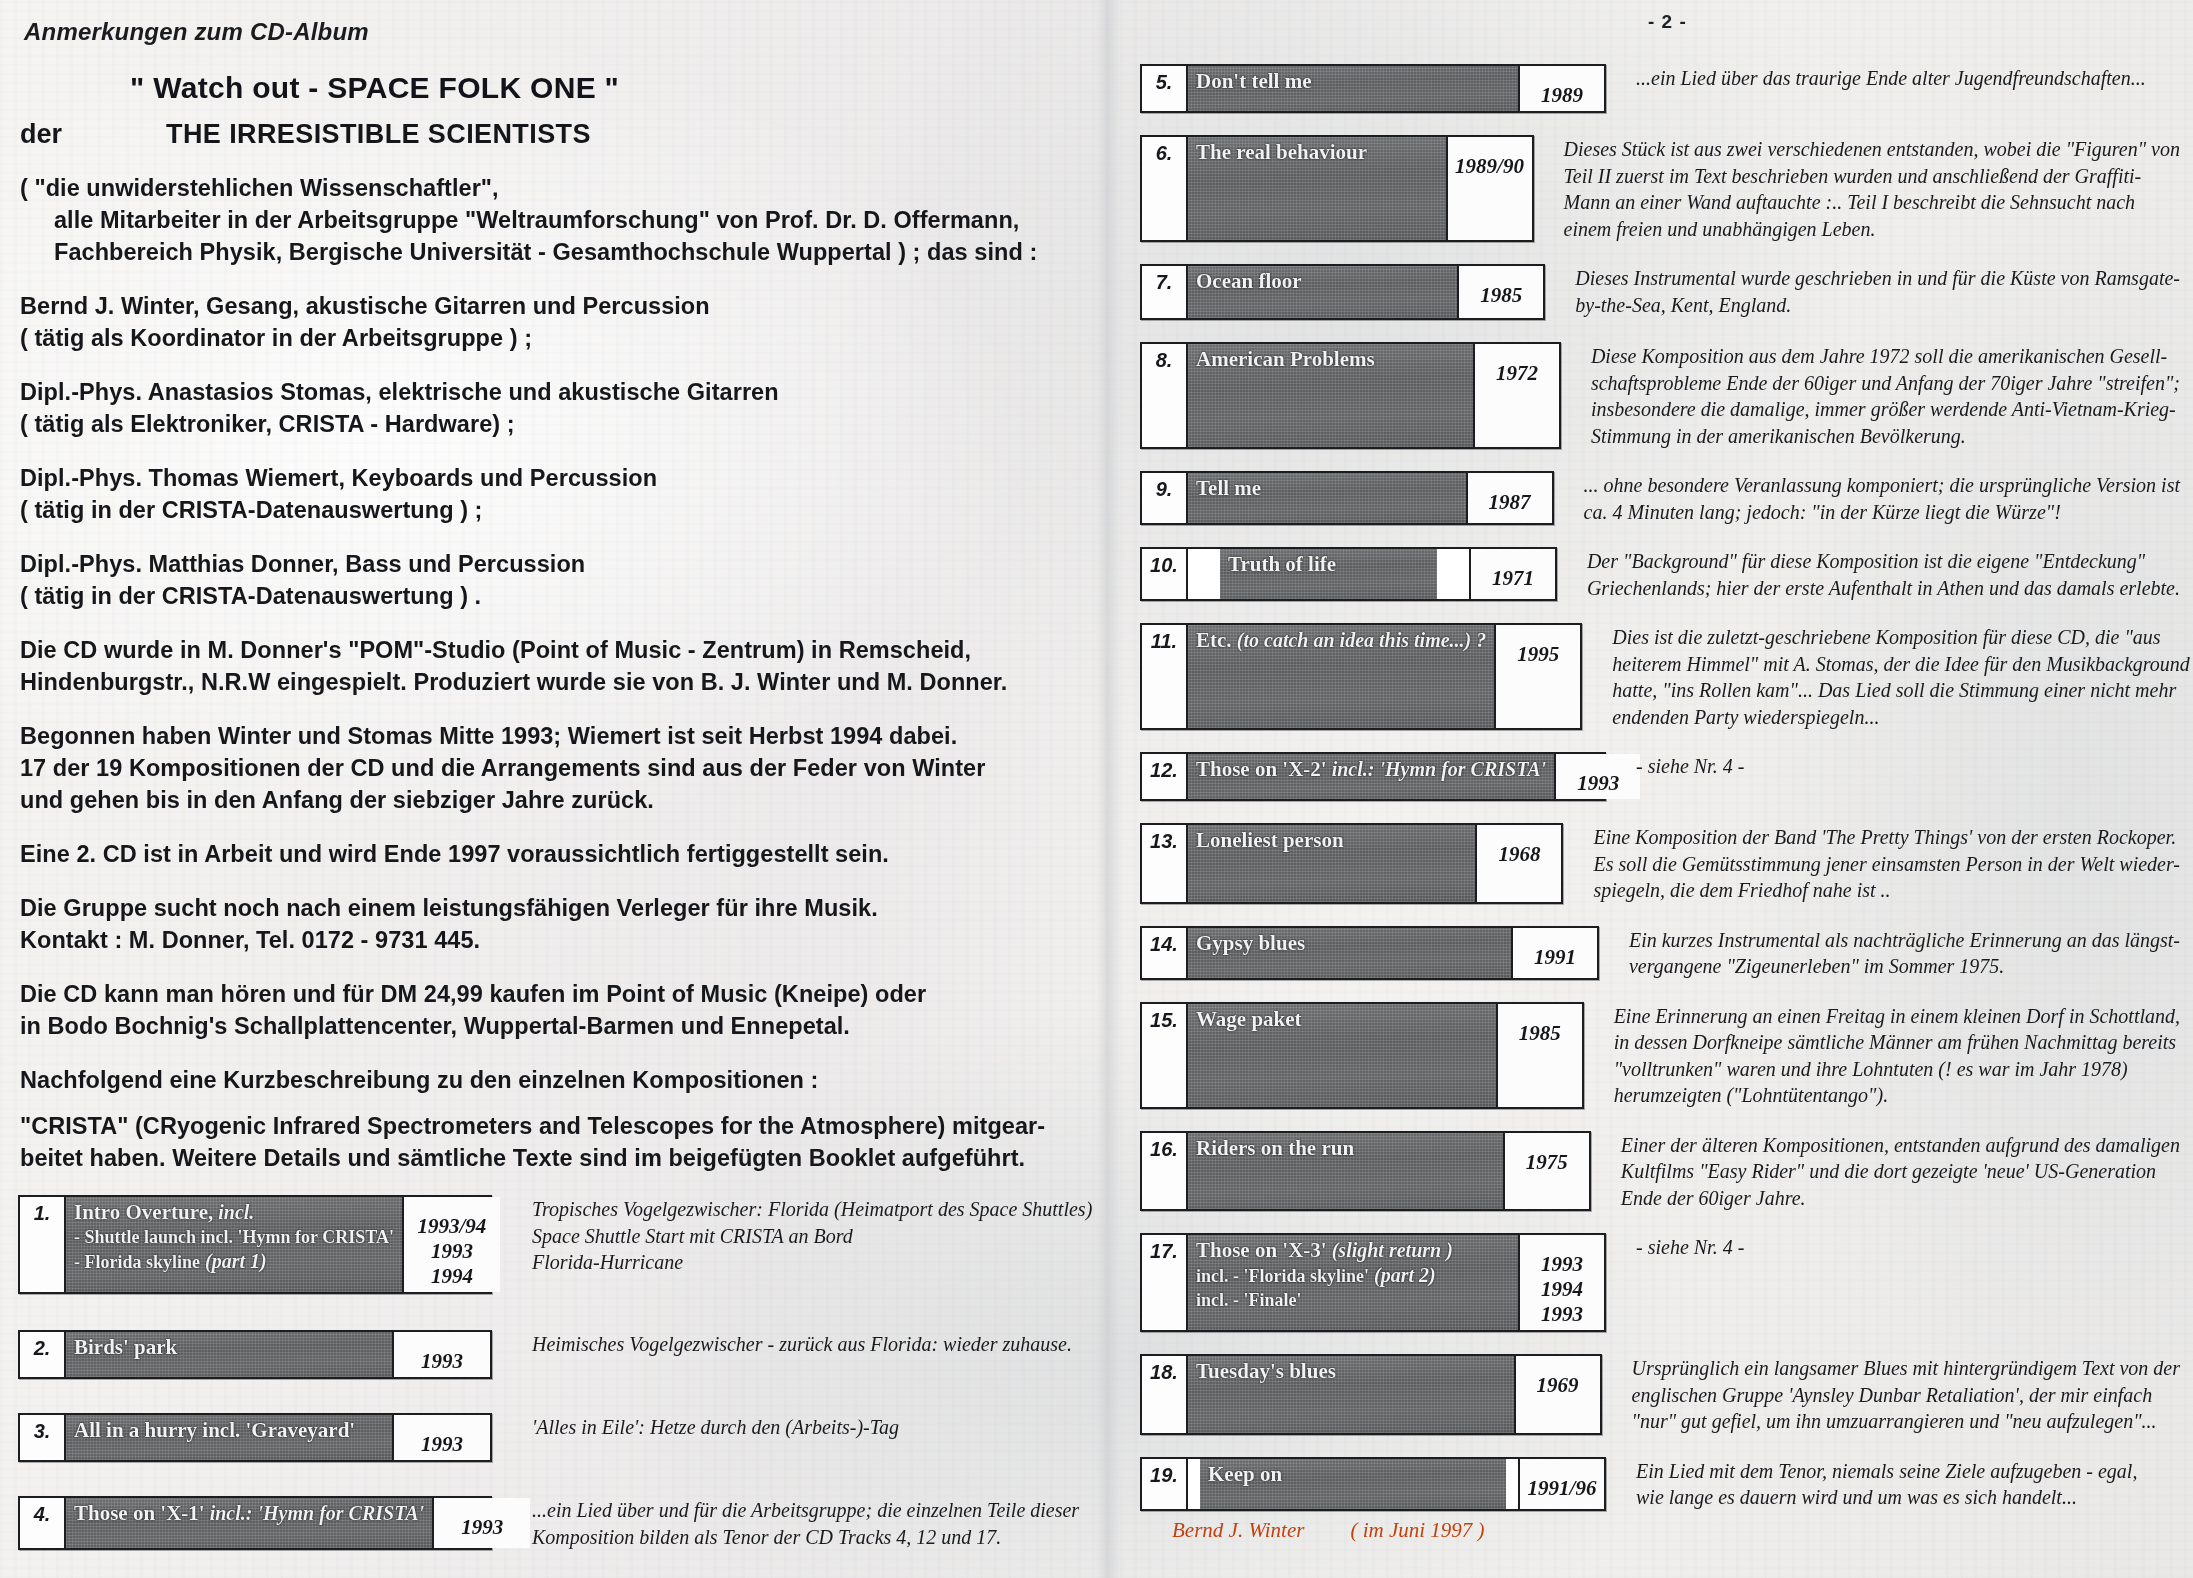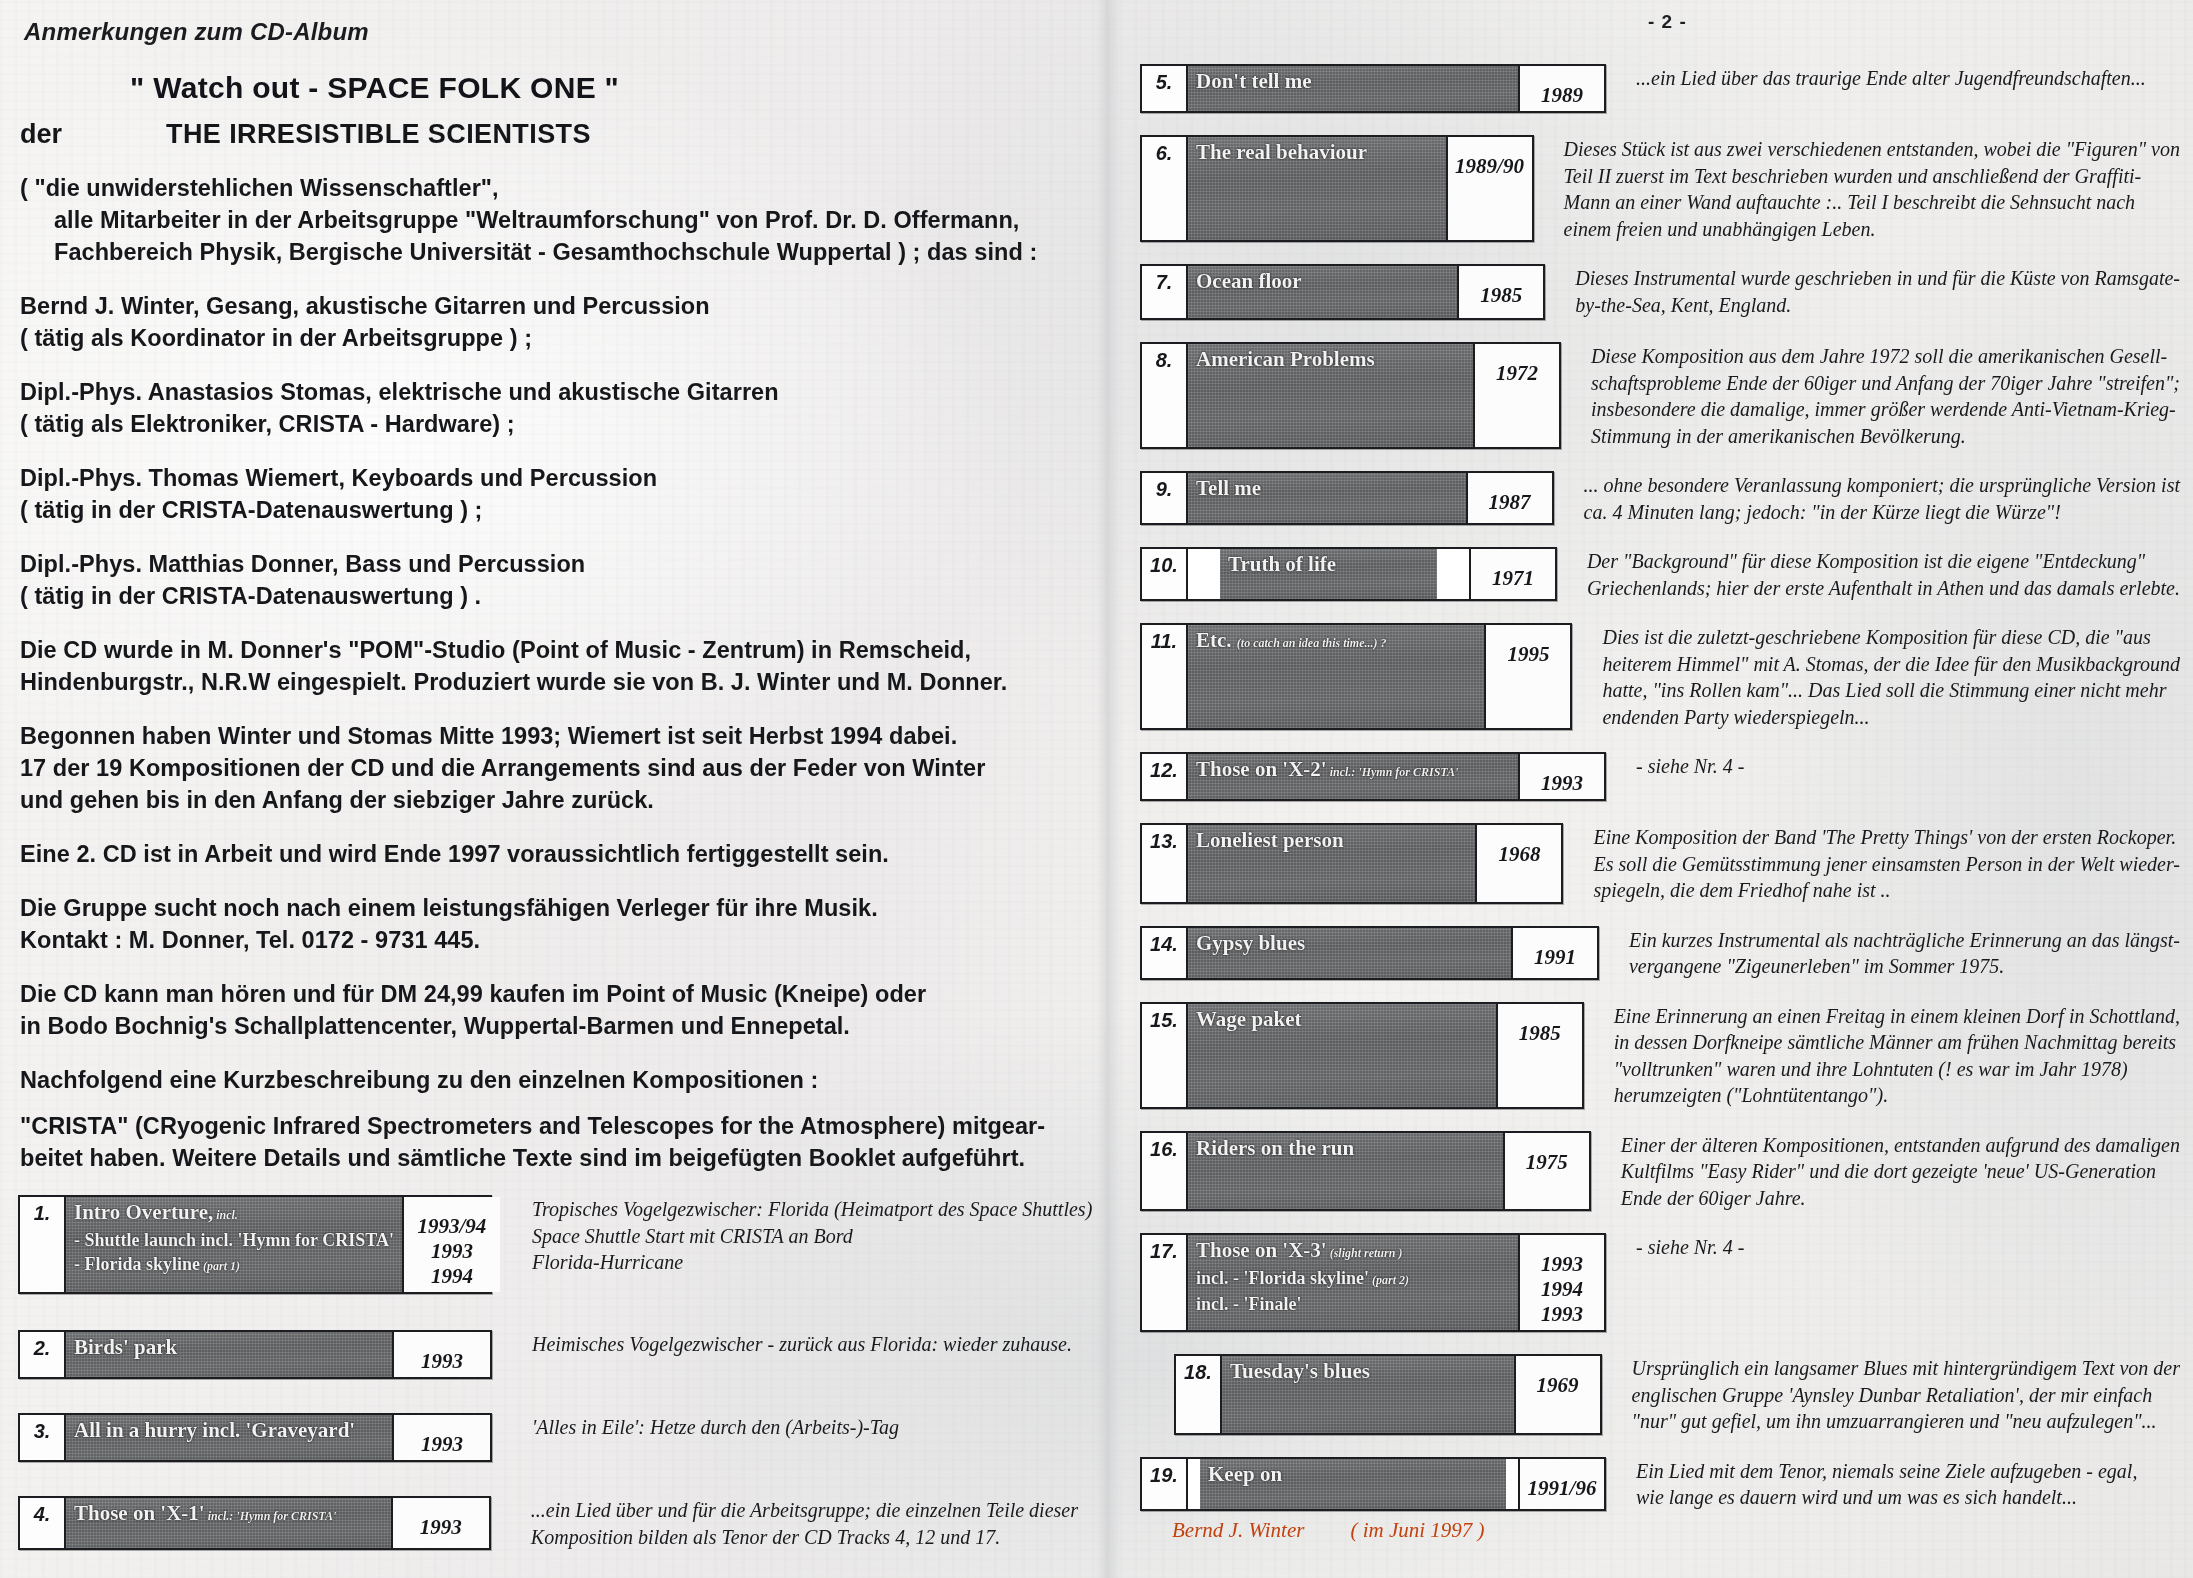--- a/index.html
+++ b/index.html
@@ -87,21 +87,21 @@
     padding:3px 8px 3px 8px;
     min-height:28px;
   }
   .titles .tline{
     font-family:"Liberation Serif", serif;
     font-weight:700;font-size:21px;line-height:25px;
     color:#f2f2f2;
     text-shadow:0 0 1px rgba(0,0,0,.9), 0 0 3px rgba(0,0,0,.55);
     white-space:nowrap;
   }
-  .titles .tline .sub{font-size:12px;font-style:italic;font-weight:700;}
+  .titles .tline .sub{font-size:20px;font-style:italic;font-weight:700;}
   .titles .tline.sm{font-size:18px;line-height:24px;}
   .years{
     width:96px;flex:0 0 96px;background:#fcfcfc;
     border-left:2px solid #1c1d21;
     padding:17px 0 3px 0;
     display:flex;flex-direction:column;align-items:center;
   }
   .years .y{
     font-family:"Liberation Serif", serif;
     font-style:italic;font-weight:700;font-size:21px;line-height:25px;color:#16171b;
@@ -508,21 +508,21 @@
               <div class="y">1993</div>
             </div>
           </div>
           <div class="desc">
             <span class="dl">- siehe Nr. 4 -</span>
           </div>
         </div>
       </div>
       <div class="trk trk-right" style="margin-bottom: 22px;">
         <div class="trk-row">
-          <div class="trk-box" style="min-height: 66px; margin-left: 34px;">
+          <div class="trk-box" style="min-height: 66px;">
             <div class="num">18.</div>
             <div class="titles">
               <div class="tline">Tuesday's blues</div>
             </div>
             <div class="years">
               <div class="y">1969</div>
             </div>
           </div>
           <div class="desc">
             <span class="dl">Ursprünglich ein langsamer Blues mit hintergründigem Text von der</span>

